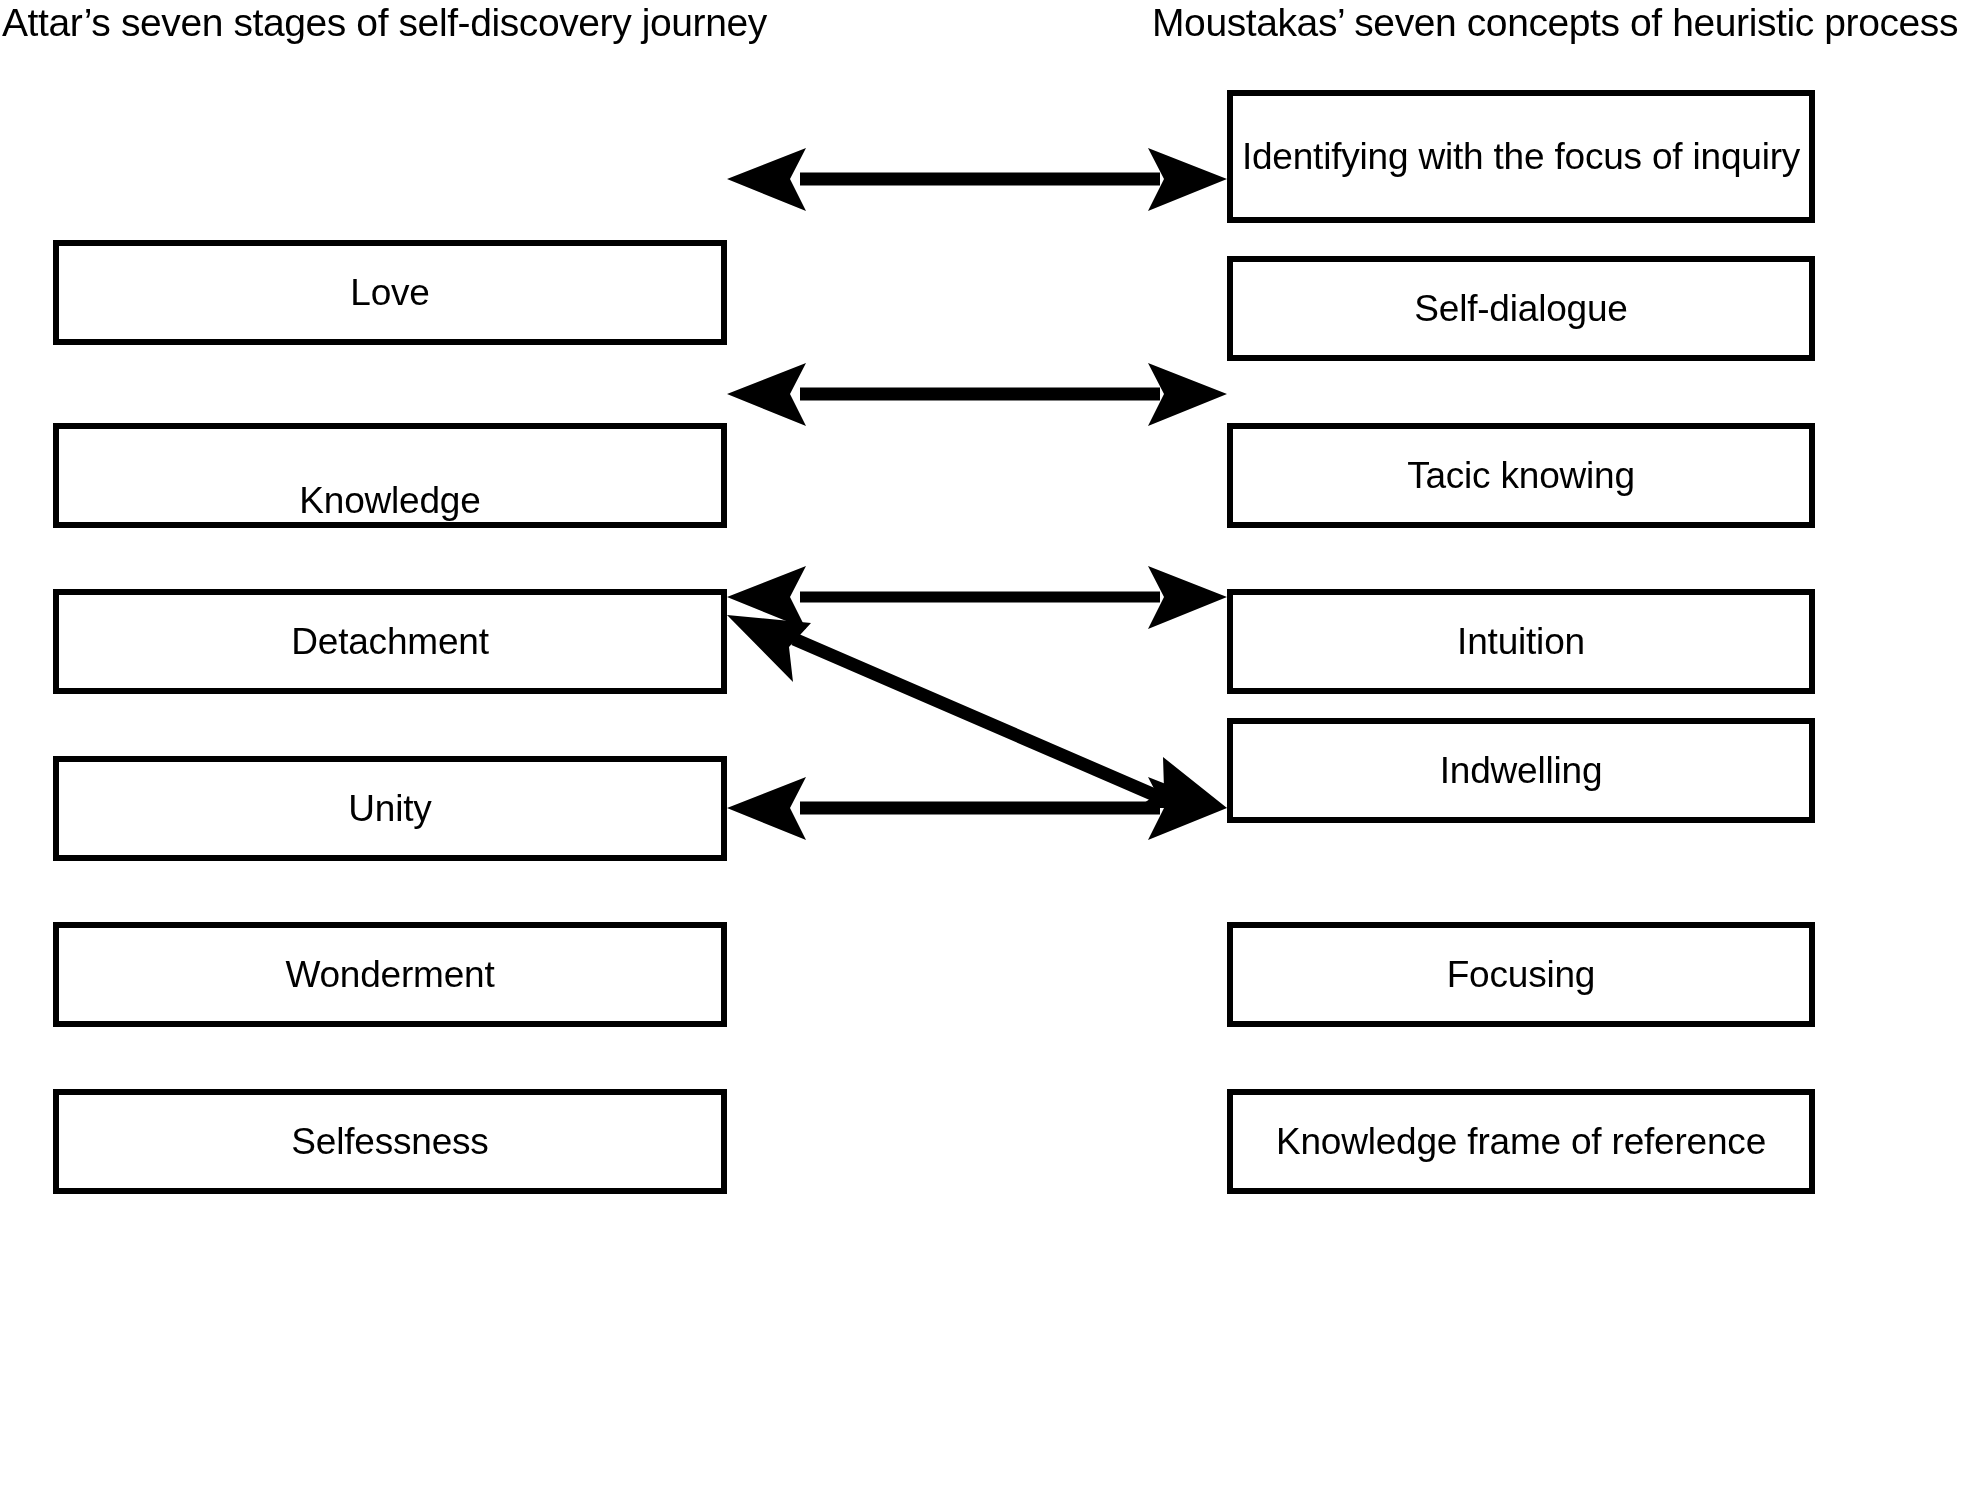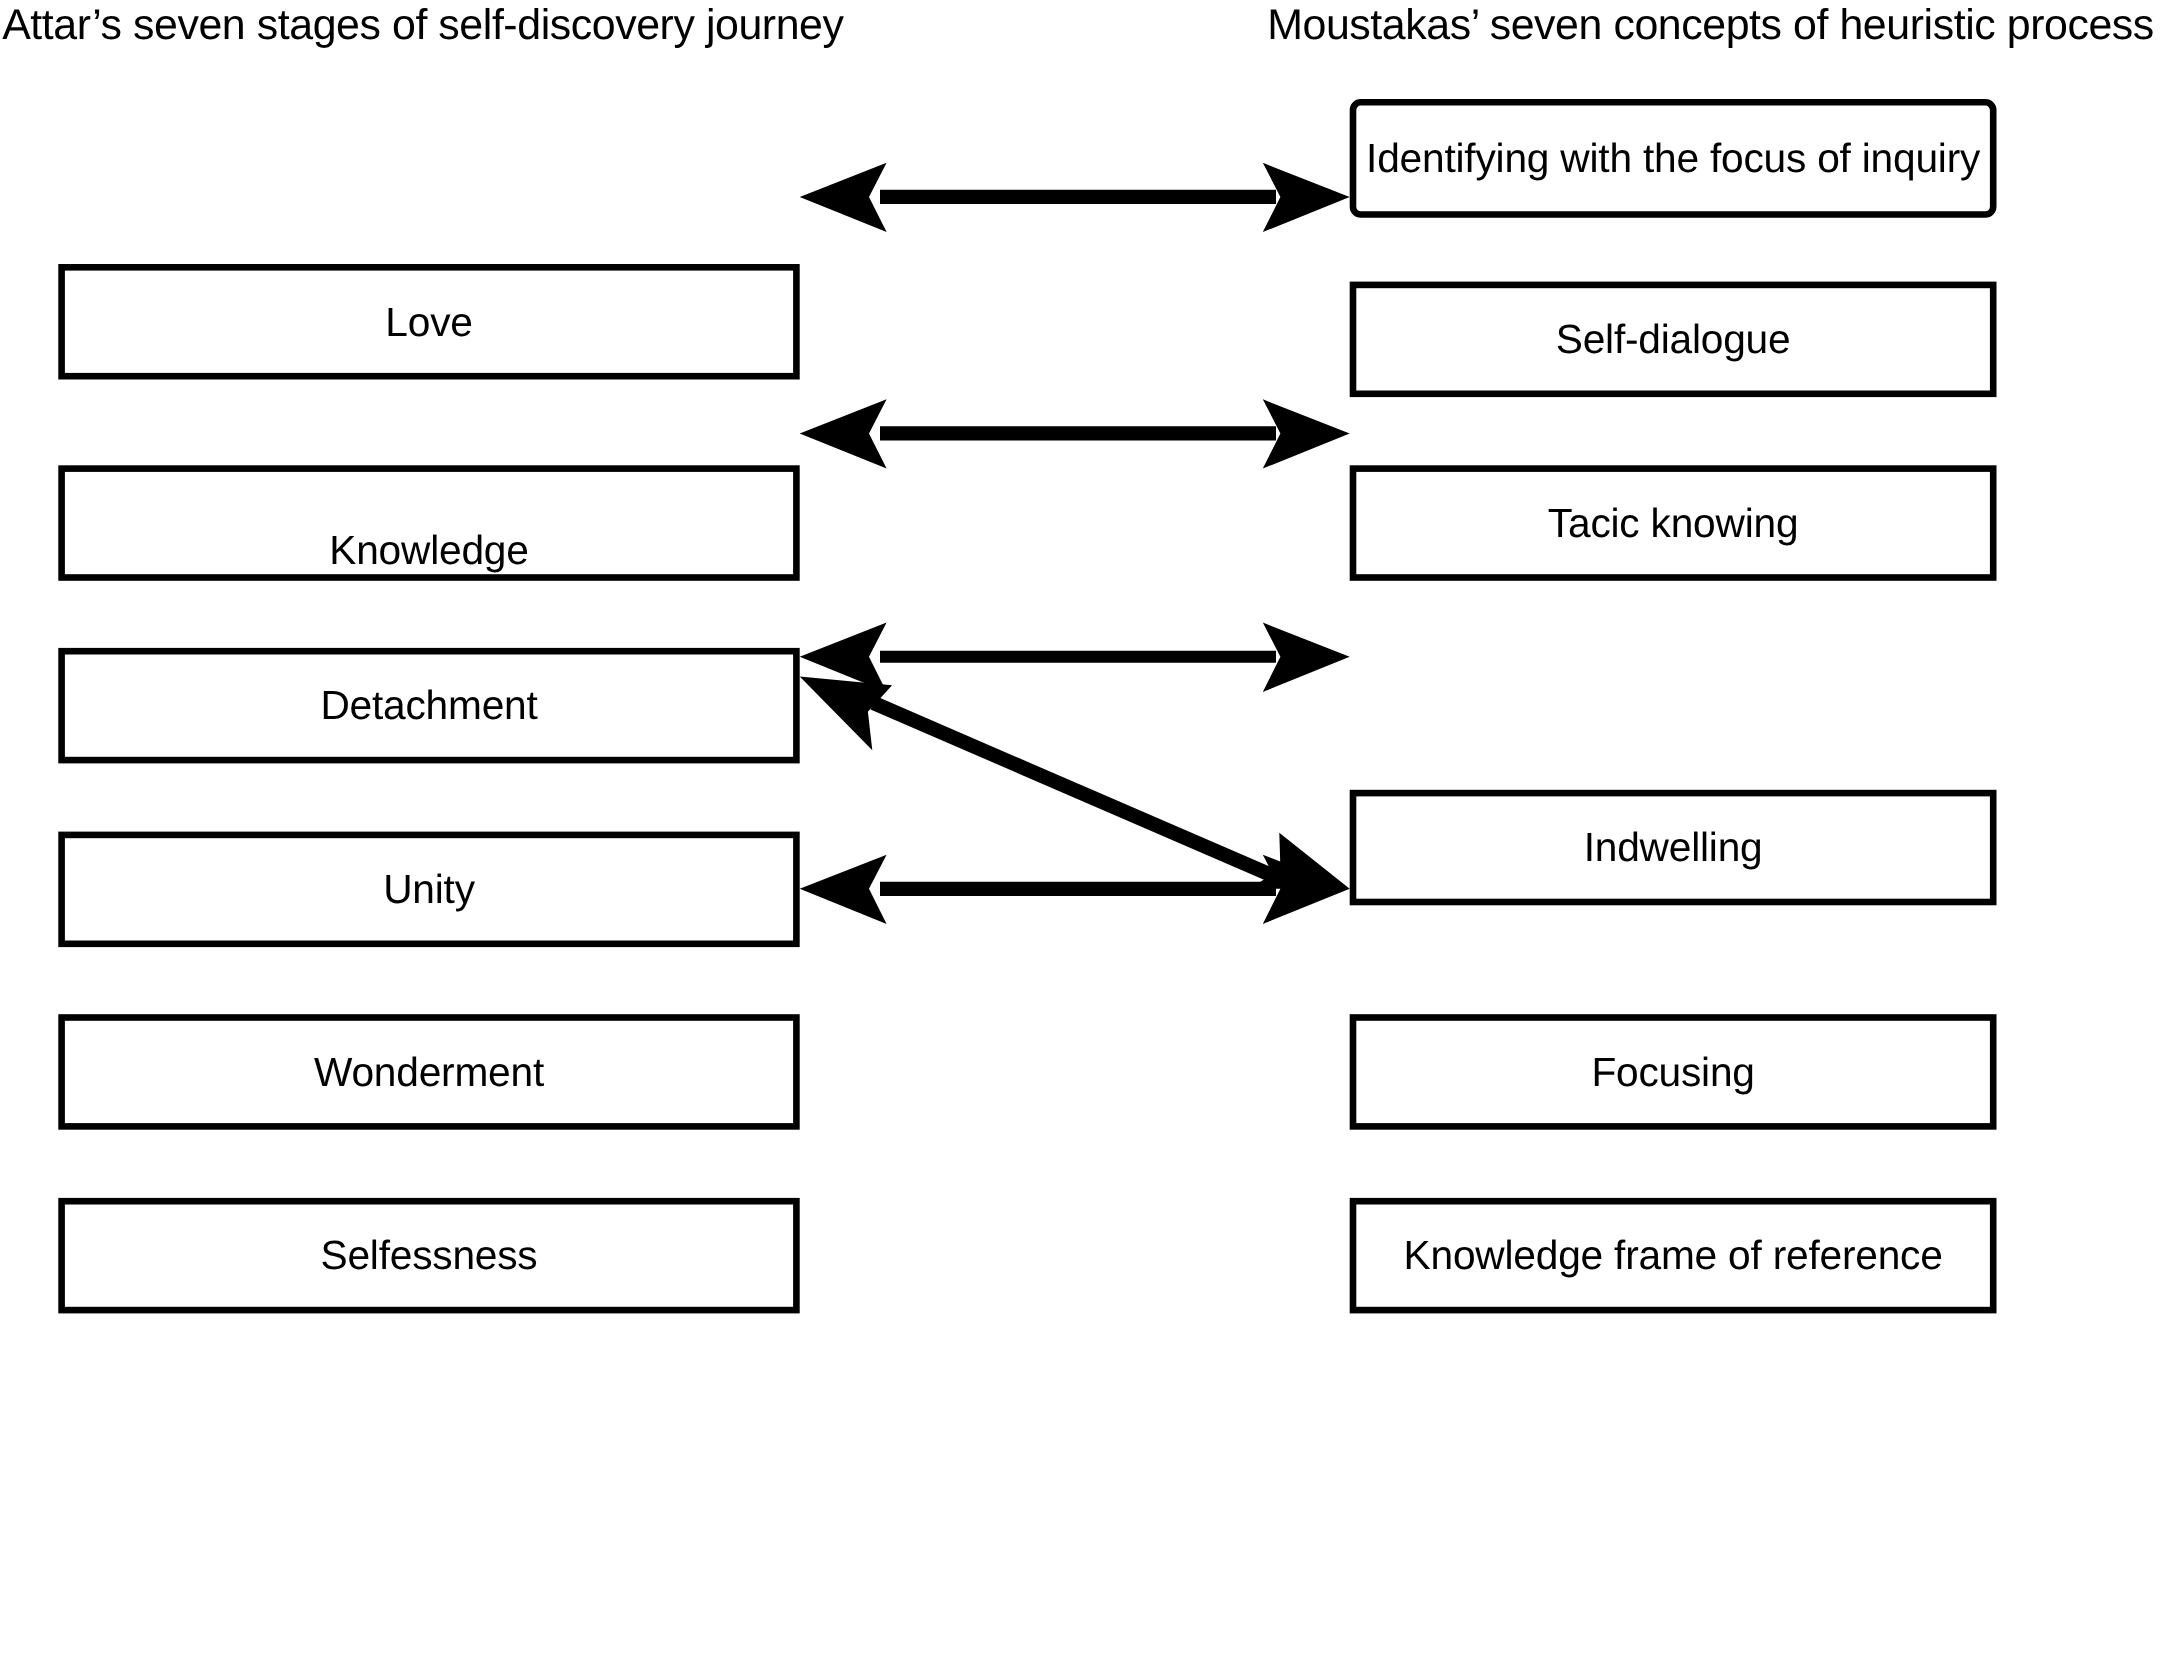--- a/index.html
+++ b/index.html
@@ -82,28 +82,31 @@
   <div class="node-box col-left" style="top:756px; height:105px;">
     <span class="node-label">Unity</span>
   </div>
   <div class="node-box col-left" style="top:922px; height:105px;">
     <span class="node-label">Wonderment</span>
   </div>
   <div class="node-box col-left" style="top:1089px; height:105px;">
     <span class="node-label">Selfessness</span>
   </div>
 
-  <div class="node-box col-right" style="top:90px;  height:108px;border-radius:10px;">
+  <div class="node-box col-right" style="top:90px;  height:133px;">
     <span class="node-label">Identifying with the focus of inquiry</span>
   </div>
   <div class="node-box col-right" style="top:256px; height:105px;">
     <span class="node-label">Self-dialogue</span>
   </div>
   <div class="node-box col-right" style="top:423px; height:105px;">
     <span class="node-label">Tacic knowing</span>
+  </div>
+  <div class="node-box col-right" style="top:589px; height:105px;">
+    <span class="node-label">Intuition</span>
   </div>
   <div class="node-box col-right" style="top:718px; height:105px;">
     <span class="node-label">Indwelling</span>
   </div>
   <div class="node-box col-right" style="top:922px; height:105px;">
     <span class="node-label">Focusing</span>
   </div>
   <div class="node-box col-right" style="top:1089px; height:105px;">
     <span class="node-label">Knowledge frame of reference</span>
   </div>

